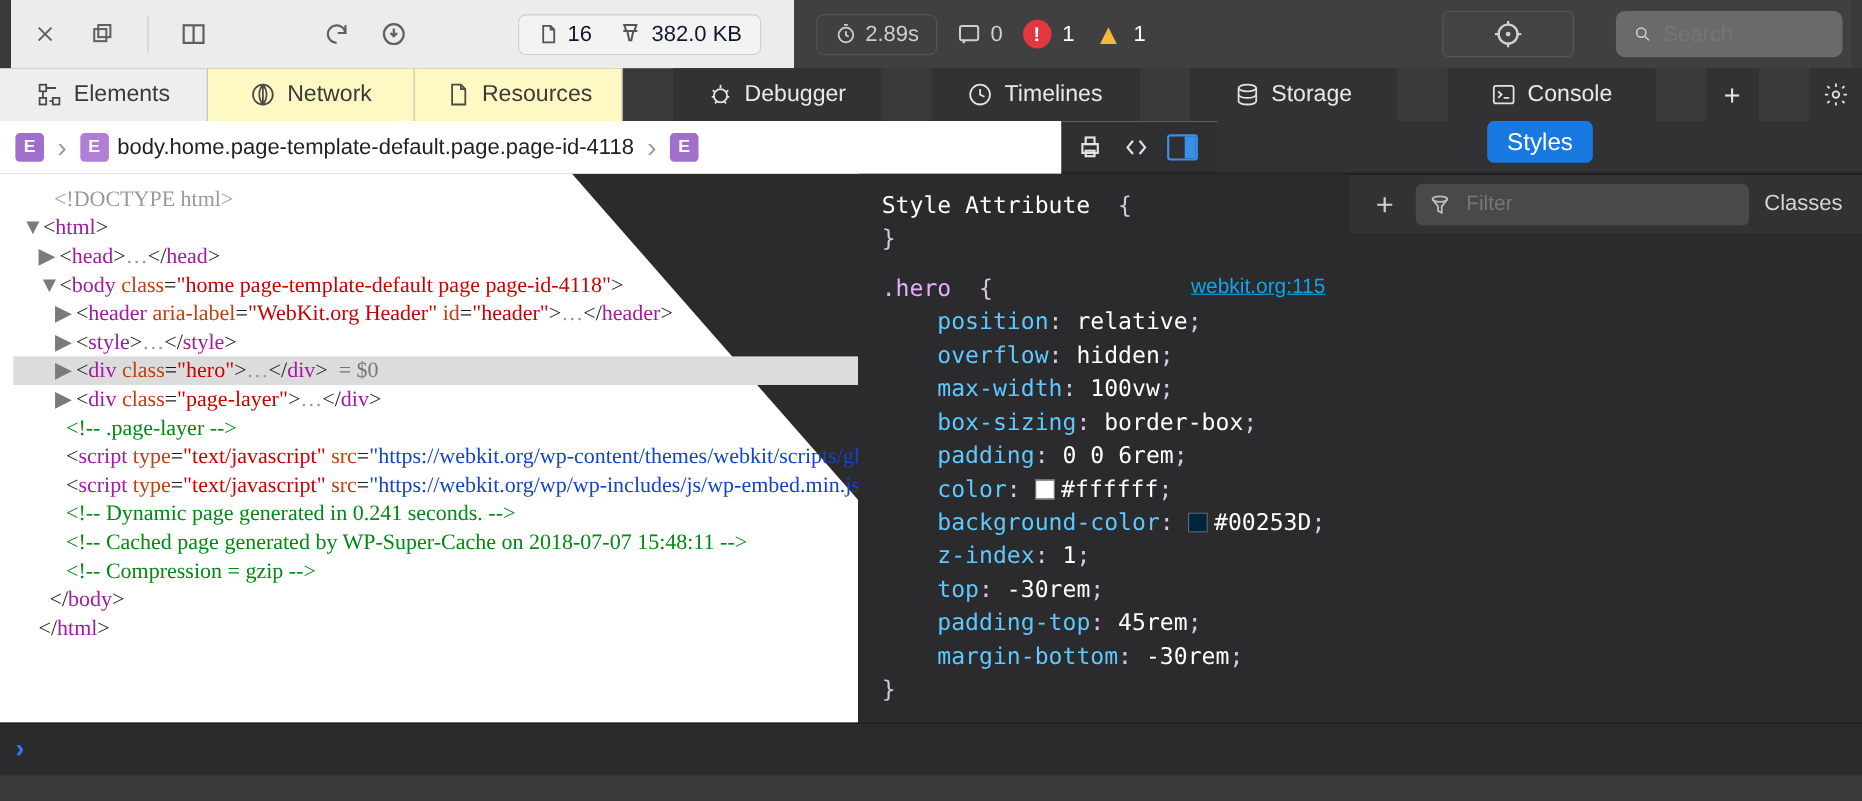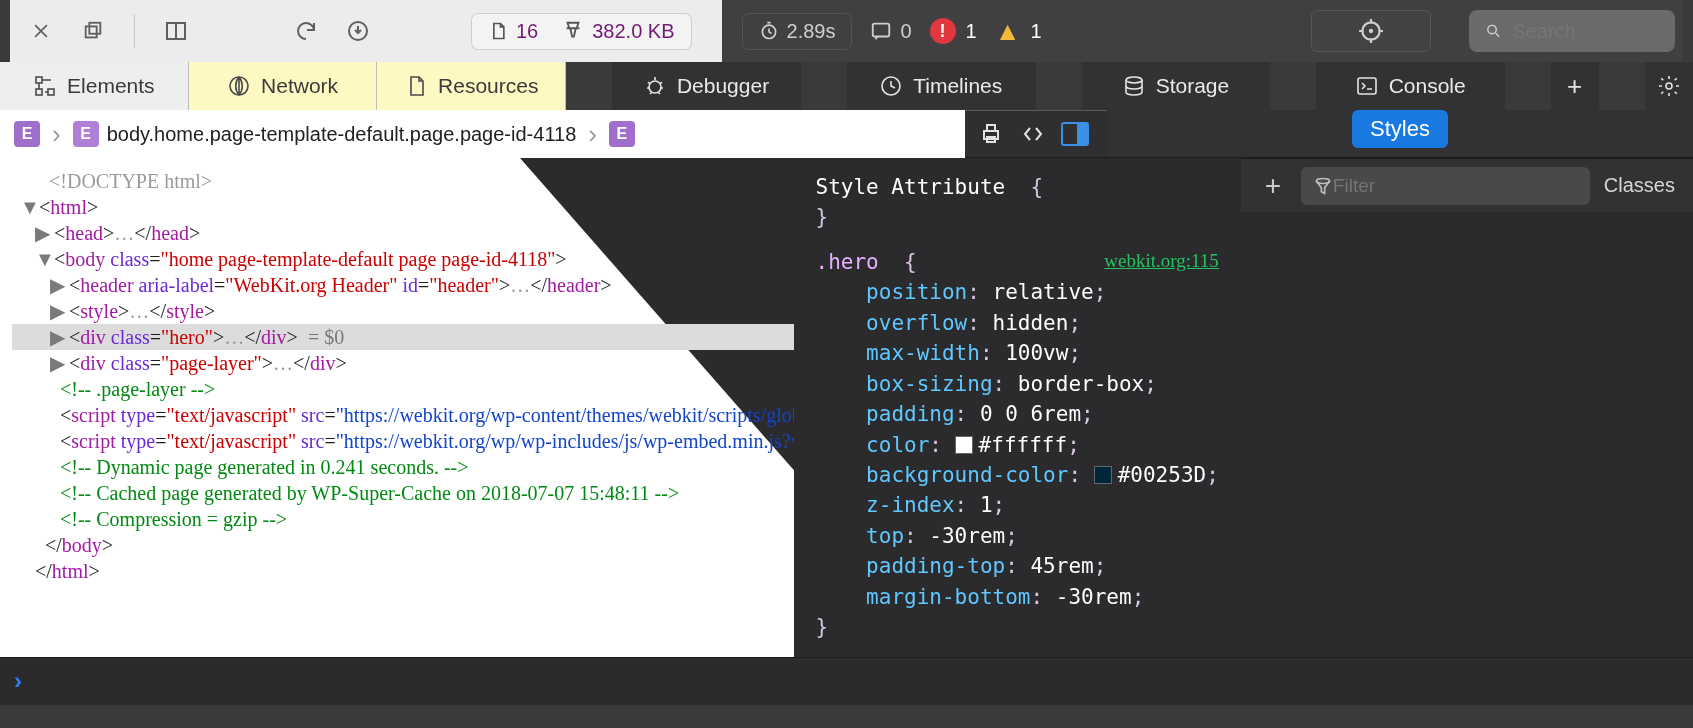--- a/index.html
+++ b/index.html
@@ -4,21 +4,21 @@
 <style>
 * { margin: 0; padding: 0; box-sizing: border-box; }
 body { font-family: -apple-system, "Helvetica Neue", Arial, sans-serif; font-size: 16px; background: #3a3a3a; width: 1693px; height: 728px; overflow: hidden; position: relative; }
 .mono { font-family: Liberation Serif, serif; }
 
 
 .top-toolbar { height: 62px; display: flex; align-items: center; padding: 0 10px; position: relative; z-index: 2; }
 .top-left { background: #ececec; display: flex; align-items: center; gap: 18px; height: 100%; padding-left: 14px; padding-right: 30px; }
 .top-right { display: flex; align-items: center; gap: 18px; height: 100%; flex: 1; justify-content: flex-start; padding-left: 20px; background: #404043; }
 .tb-btn { width: 34px; height: 34px; display: inline-flex; align-items: center; justify-content: center; color: #5f5f5f; cursor: pointer; border-radius: 4px; }
-.pill { display: inline-flex; align-items: center; gap: 8px; padding: 6px 16px; border: 1px solid rgba(0,0,0,.15); border-radius: 7px; background: rgba(255,255,255,.4); color: #701a75; font-size: 20px; }
+.pill { display: inline-flex; align-items: center; gap: 8px; padding: 6px 16px; border: 1px solid rgba(0,0,0,.15); border-radius: 7px; background: rgba(255,255,255,.4); color: #0f172a; font-size: 20px; }
 .pill.dark { border-color: #555; background: transparent; color: #cfcfcf; }
 .sep { width: 1px; height: 34px; background: rgba(0,0,0,.15); margin: 0 6px; }
 .badge-err { width: 26px; height: 26px; border-radius: 50%; background: #e0383e; color: #fff; font-weight: 700; display: inline-flex; align-items: center; justify-content: center; font-size: 18px; }
 .badge-warn { color: #f5b93a; font-size: 26px; }
 .target-btn { width: 120px; height: 42px; border: 1px solid #555; border-radius: 6px; display: flex; align-items: center; justify-content: center; margin-left: 60px; background: rgba(255,255,255,.02); }
 .search-box { flex: 1; max-width: 230px; height: 42px; border-radius: 8px; background: #6a6a6d; display: flex; align-items: center; gap: 10px; padding: 0 16px; color: #cfcfcf; margin-left: 20px; margin-right: 8px; }
 .search-box input { background: transparent; border: none; outline: none; color: #cfcfcf; font-size: 20px; width: 100%; }
 
 
 .tab-strip { height: 48px; display: flex; position: relative; z-index: 2; }
@@ -52,41 +52,41 @@
 .dom-pane { width: 1020px; background: #fff; overflow: hidden; position: relative; }
 .styles-pane { flex: 1; background: #2b2b2e; color: #d7c6de; display: flex; flex-direction: row; }
 
 
 .dom { padding: 10px 0 0 12px; font-size: 20px; line-height: 1.3; }
 .dom .row { white-space: pre; padding: 0 8px; }
 .dom .row.sel { background: #dcdcdc; }
 .tri { display: inline-block; width: 14px; text-align: center; color: #7a7a7a; }
 .t-punc { color: #1e1e1e; }
 .t-tag { color: #a31aa3; }
-.t-attr { color: #6d28d9; }
+.t-attr { color: #c2410c; }
 .t-str { color: #cc0000; }
 .t-str2 { color: #1245c7; }
 .t-comment { color: #008a12; }
 .t-dim { color: #9a9a9a; }
 .hint { color: #777; }
 
 
 .rules { padding: 14px 22px; font-size: 21px; line-height: 1.45; font-family: ui-monospace,"SF Mono",Menlo,monospace; flex: 1; overflow: auto; }
 .rule-line { white-space: pre; }
 .sel { color: #e6b0ff; }
 .prop { color: #5fc8ff; }
 .valw { color: #fdfdfd; }
 .pun { color: #d7c6de; }
-.src-link { float: right; color: #22c55e; text-decoration: underline; font-family: Liberation Serif, serif; font-size: 19px; }
+.src-link { float: right; color: #0ea5e9; text-decoration: underline; font-family: Liberation Sans, sans-serif; font-size: 19px; }
 .swatch { display: inline-block; width: 18px; height: 18px; border: 1px solid #666; vertical-align: -2px; margin-right: 6px; }
 
 
 .filter-bar { height: 54px; border-top: 1px solid #1c1c1e; background: #323234; display: flex; align-items: center; gap: 14px; padding: 0 18px; }
 .filter-plus { width: 28px; height: 28px; color: #ccc; font-size: 28px; display: inline-flex; align-items: center; justify-content: center; }
-.filter-input { flex: 1; height: 38px; border-radius: 6px; background: #49494c; display: flex; align-items: center; gap: 0; padding: 0 12px; color: #bdbdbd; }
+.filter-input { flex: 1; height: 38px; border-radius: 6px; background: #49494c; display: flex; align-items: center; gap: 14px; padding: 0 12px; color: #bdbdbd; }
 .filter-input input { background: transparent; border: none; outline: none; color: #cfcfcf; font-size: 19px; flex: 1; }
 .classes-lab { color: #d6d6d6; font-size: 20px; }
 
 
 .console-bar { height: 48px; background: #2b2b2e; display: flex; align-items: center; padding: 0 14px; border-top: 1px solid #1c1c1e; width: 100%; position: relative; z-index: 2; }
 .console-bar .chev { color: #2d7df6; font-size: 24px; font-weight: 700; }
 
 
 .diag-mask { position: absolute; inset: 0; pointer-events: none; z-index: 1; clip-path: polygon(520px 0, 1020px 0, 1020px 570px); background: #2b2b2e; }
 .wrap { position: relative; }

